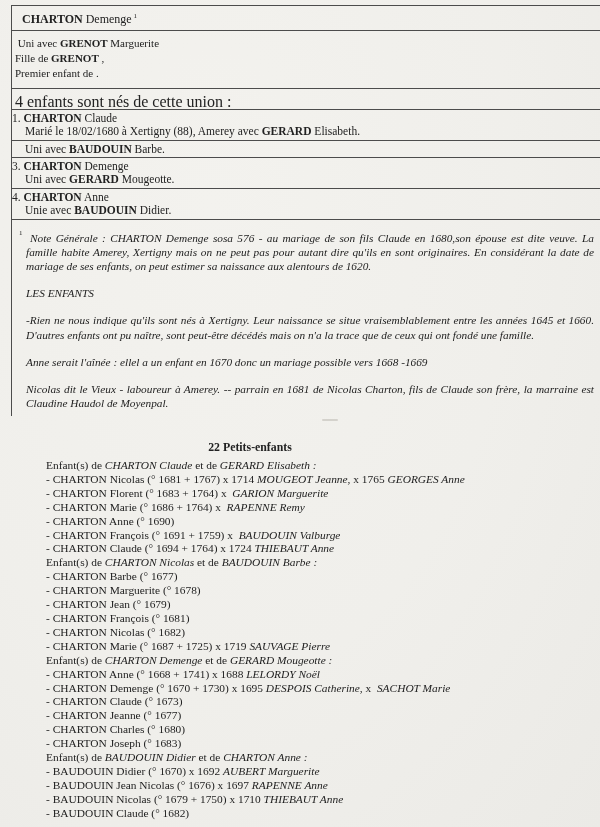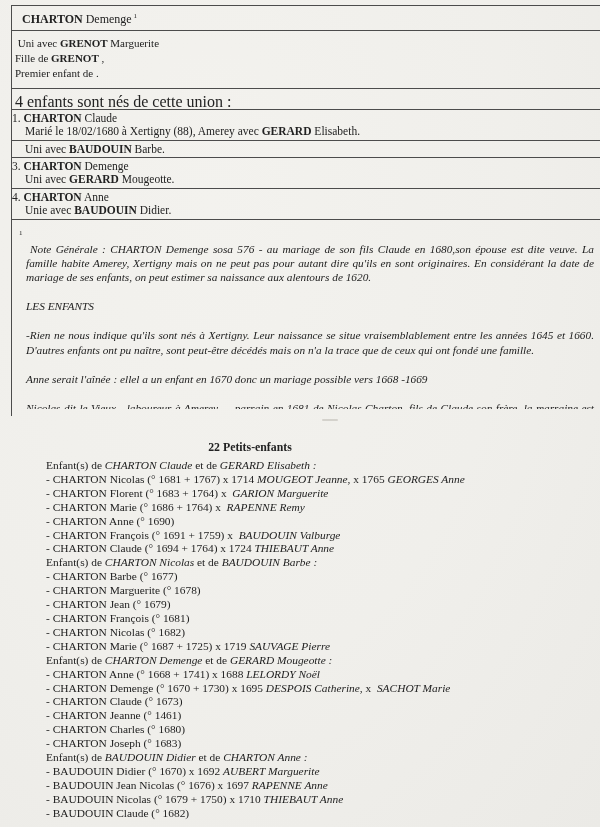--- a/index.html
+++ b/index.html
@@ -26,21 +26,21 @@
   .children{}
   .child-row{border-top:1px solid #4c4c4c;padding:2px 0 2px;font-size:11.5px;line-height:12.8px;}
   .child-line1{white-space:pre-wrap;}
   .child-line2{white-space:pre-wrap;padding-left:13px;}
   .note-row{
     box-sizing:border-box;position:relative;height:190px;overflow:hidden;
     border-top:1px solid #4c4c4c;padding:7px 14px 0 14px;
     font-style:italic;font-size:11.3px;line-height:14.2px;
   }
   .note-ref{position:absolute;left:7px;top:6px;font-size:7px;font-style:normal;}
-  .note-p{margin:15px 0 13px;text-align:justify;}
+  .note-p{margin:4px 0 13px;text-align:justify;}
   .note-p.first{text-indent:4px;}
   
   .gc-title{position:absolute;top:440px;left:0;width:500px;text-align:center;font-weight:bold;font-size:11.8px;}
   .gc-list{position:absolute;top:459px;left:46px;width:536px;font-size:11.4px;line-height:13.9px;}
   .gc-header{white-space:pre-wrap;}
   .gc-item{white-space:pre-wrap;}
   .artifact{position:absolute;top:419px;left:322px;width:16px;height:2px;background:#d4d2cc;border-radius:1px;}
 </style>
 </head>
 <body>
@@ -134,21 +134,21 @@
 
   <div class="gc-group">
     <div class="gc-header"><span>Enfant(s) de </span><span class="i">CHARTON Demenge</span><span> et de </span><span class="i">GERARD Mougeotte :</span></div>
 
   <div class="gc-item"><span>- CHARTON Anne (° 1668 + 1741) x 1688 </span><span class="i">LELORDY Noël</span></div>
 
   <div class="gc-item"><span>- CHARTON Demenge (° 1670 + 1730) x 1695 </span><span class="i">DESPOIS Catherine</span><span>, x  </span><span class="i">SACHOT Marie</span></div>
 
   <div class="gc-item"><span>- CHARTON Claude (° 1673)</span></div>
 
-  <div class="gc-item"><span>- CHARTON Jeanne (° 1461)</span></div>
+  <div class="gc-item"><span>- CHARTON Jeanne (° 1677)</span></div>
 
   <div class="gc-item"><span>- CHARTON Charles (° 1680)</span></div>
 
   <div class="gc-item"><span>- CHARTON Joseph (° 1683)</span></div>
 </div>
 
   <div class="gc-group">
     <div class="gc-header"><span>Enfant(s) de </span><span class="i">BAUDOUIN Didier</span><span> et de </span><span class="i">CHARTON Anne :</span></div>
 
   <div class="gc-item"><span>- BAUDOUIN Didier (° 1670) x 1692 </span><span class="i">AUBERT Marguerite</span></div>

